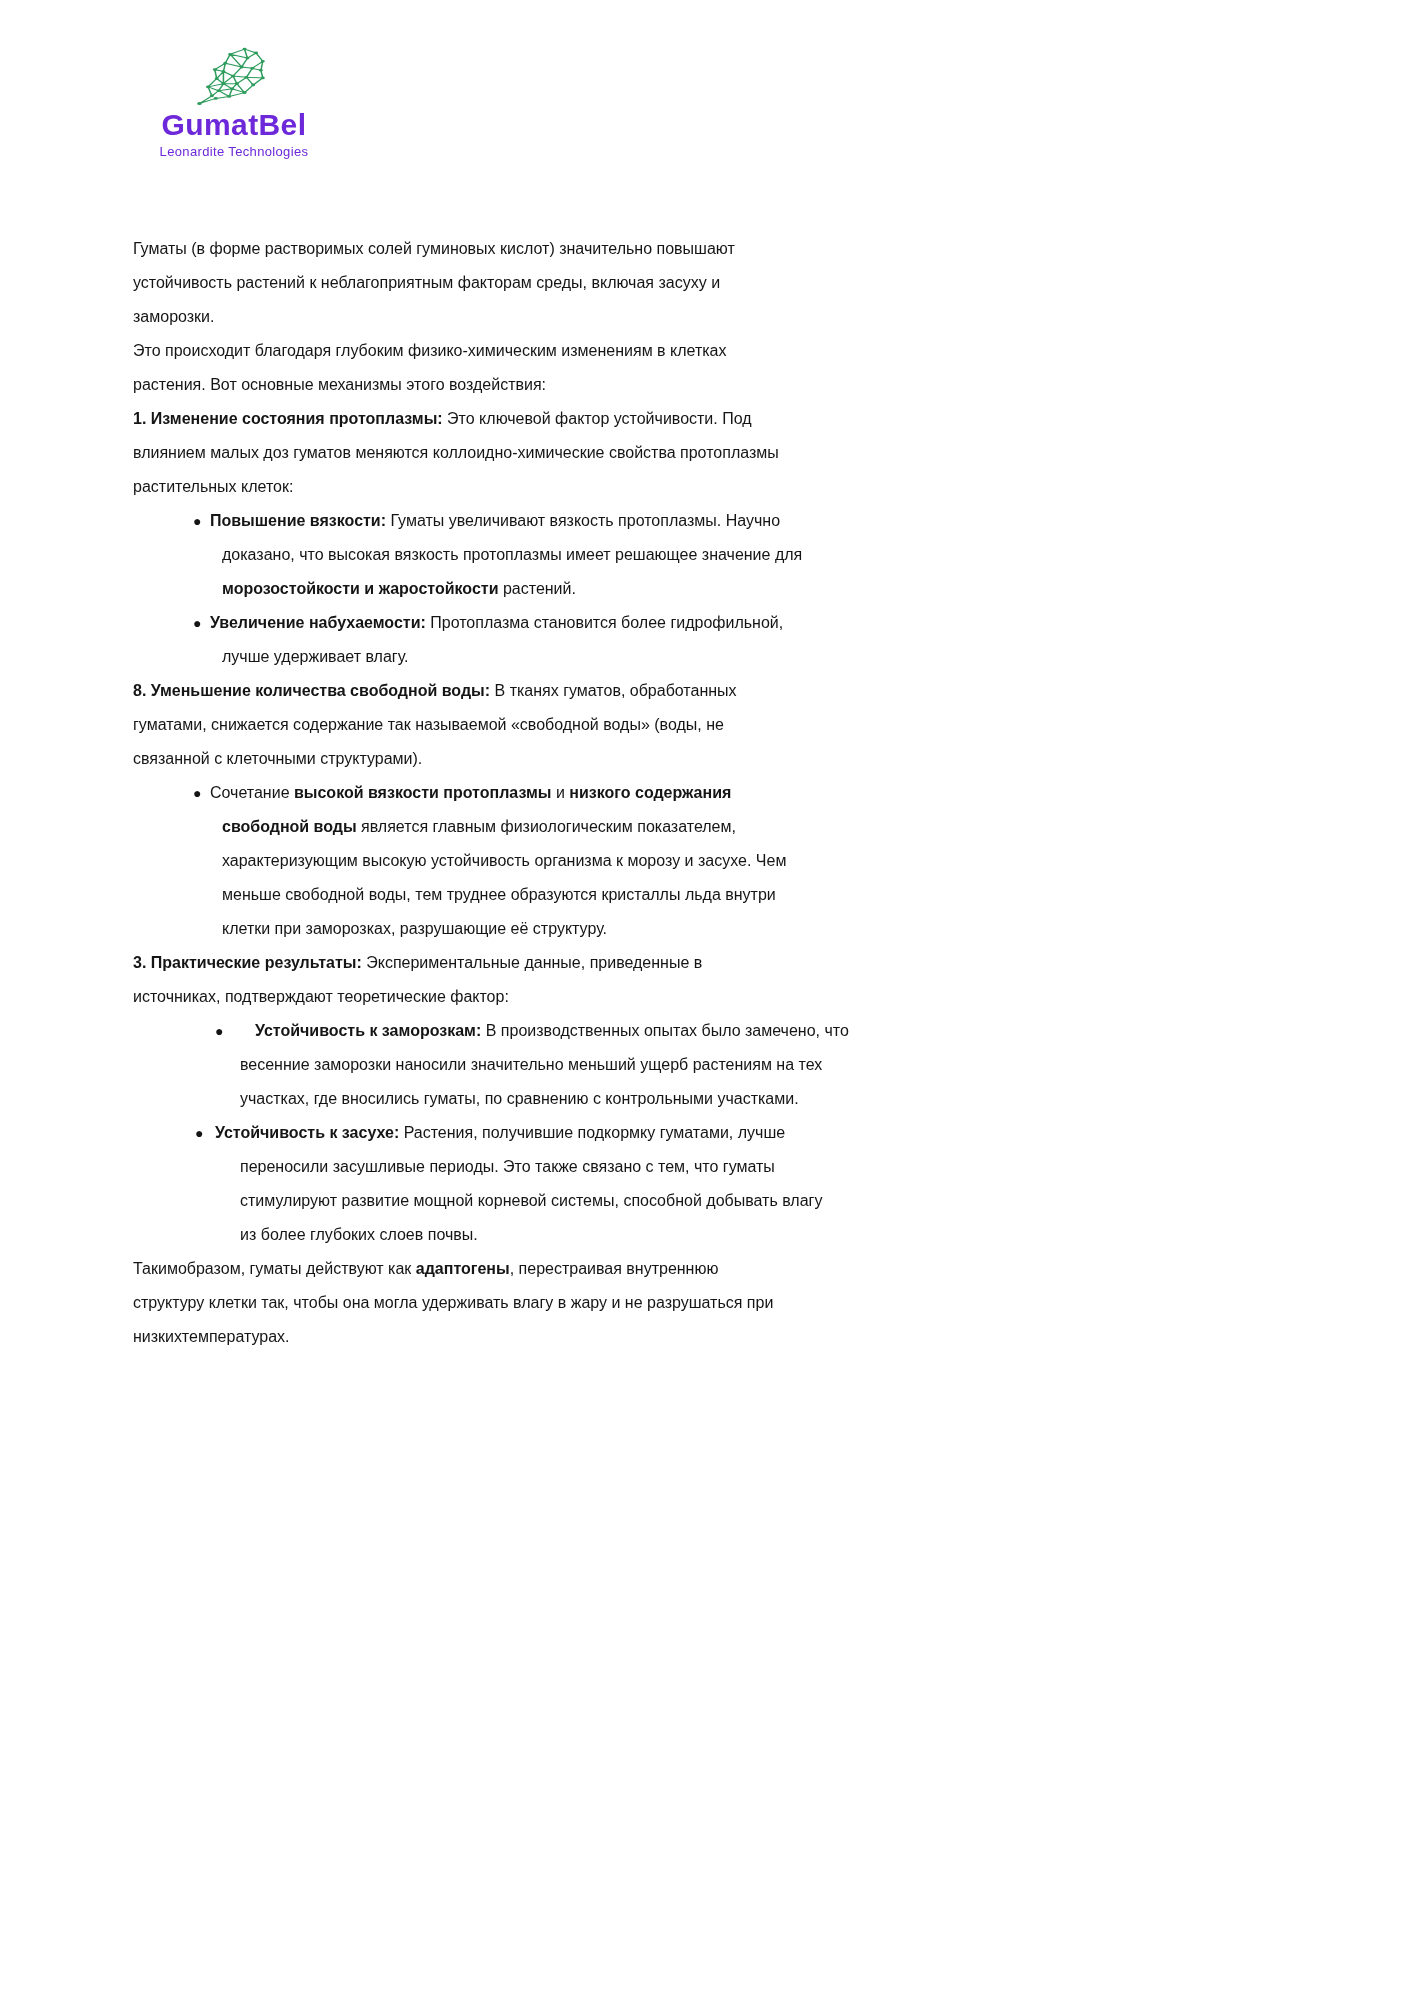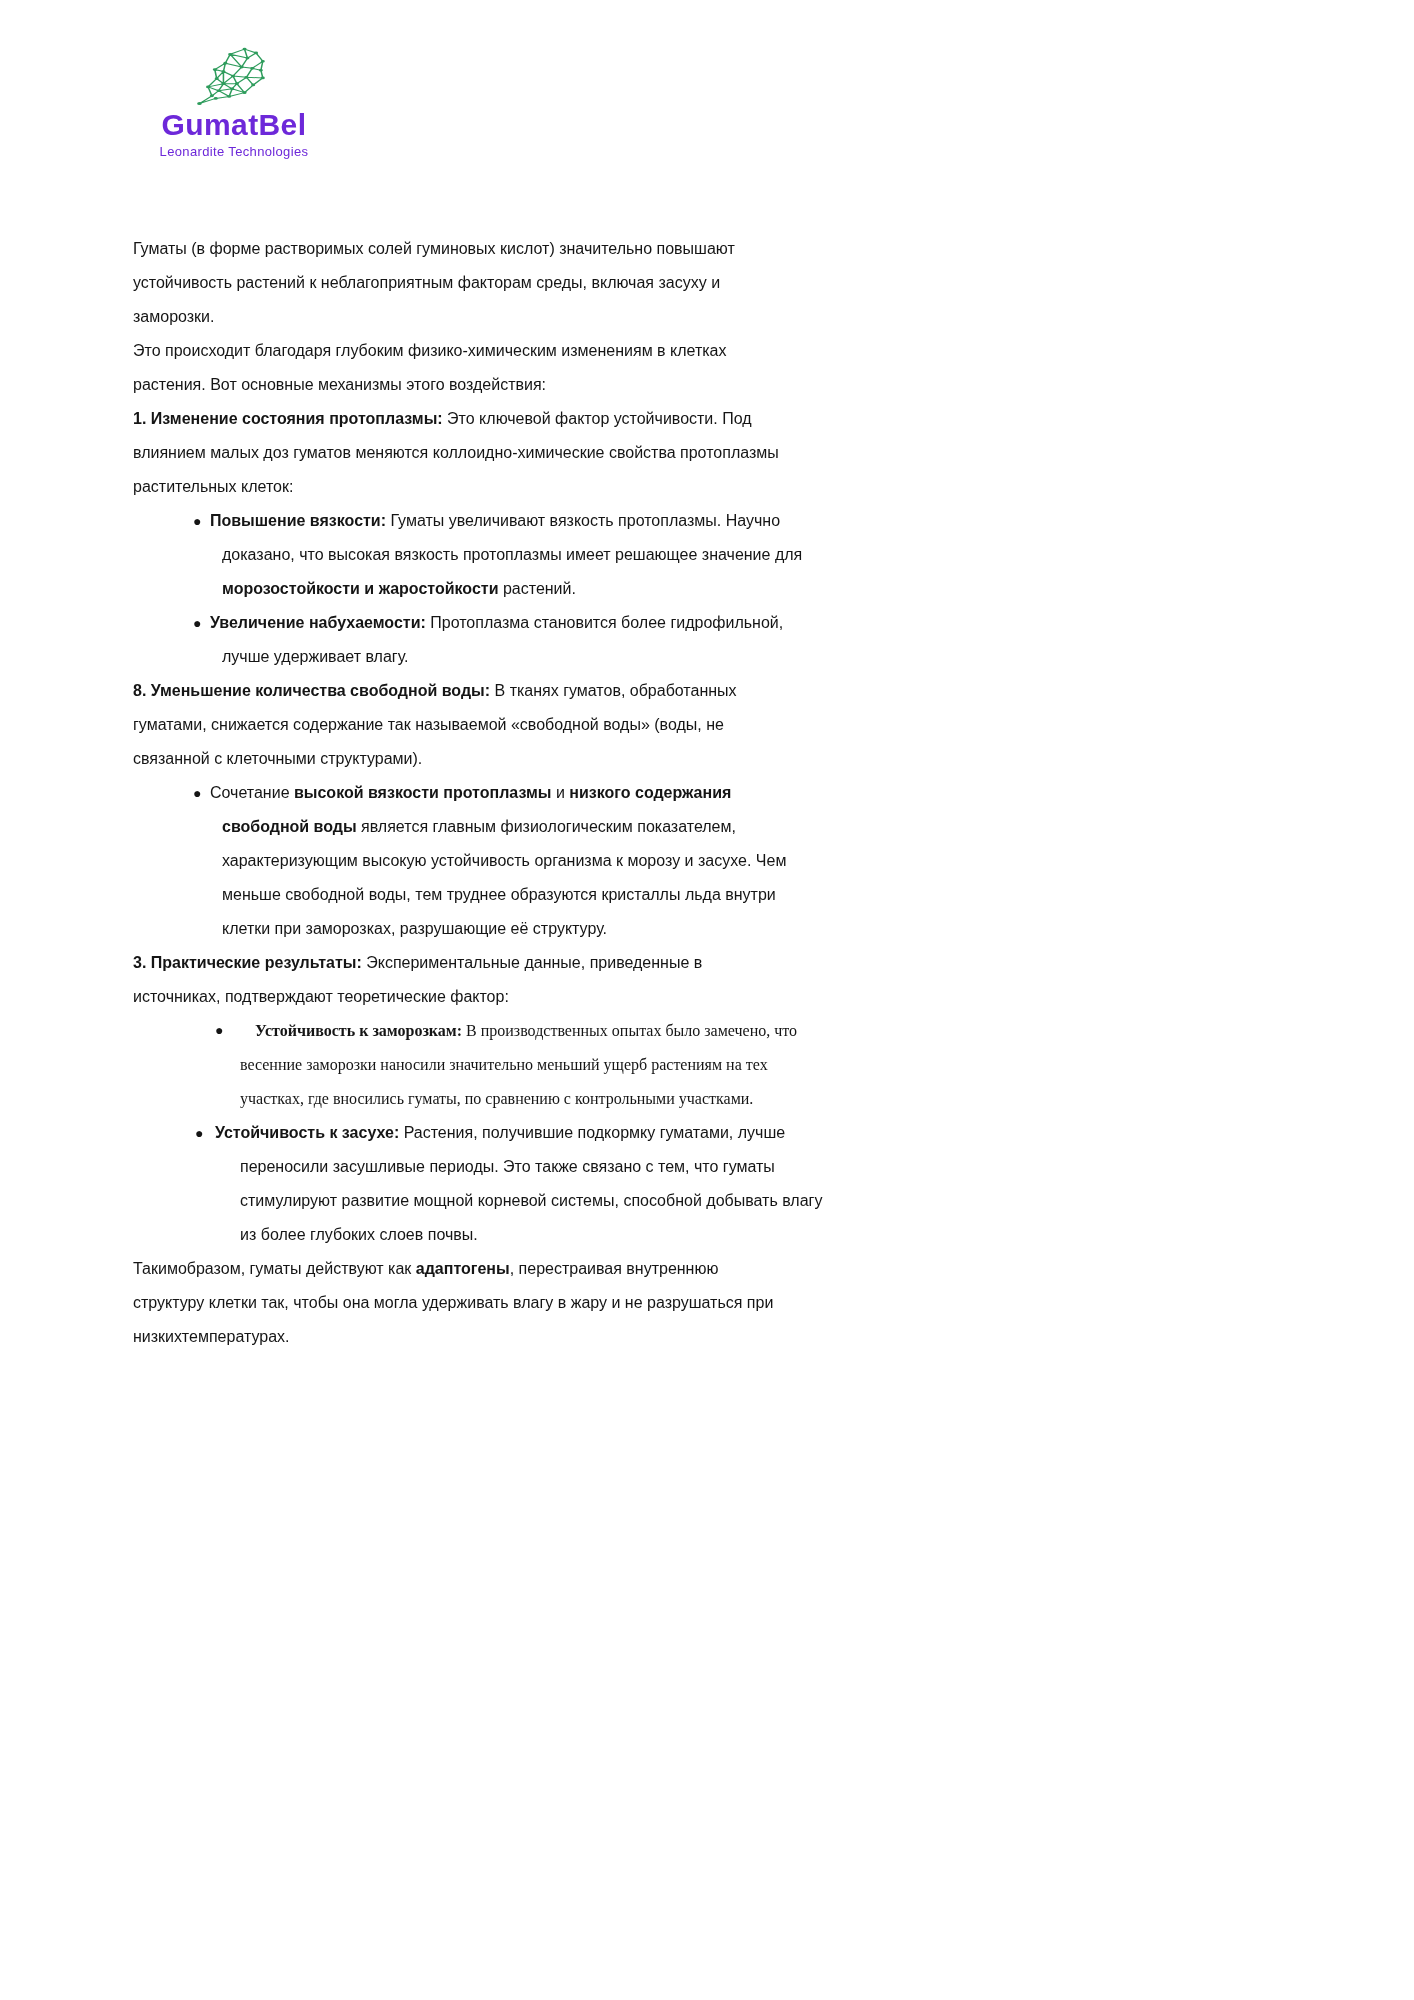--- a/index.html
+++ b/index.html
@@ -39,21 +39,21 @@
   ul.list-a li{padding-left:89px;text-indent:-12px;}
   ul.list-a li::before{
     content:"\25CF";position:absolute;left:60px;top:0;
     font-size:14px;line-height:34px;text-indent:0;
   }
   ul.list-b li{padding-left:107px;}
   ul.list-b li::before{
     content:"\25CF";position:absolute;top:0;
     font-size:14px;line-height:34px;text-indent:0;
   }
-  li.bullet-gap-wide{text-indent:15px;font-family:Liberation Serif, serif;}
+  li.bullet-gap-wide{text-indent:15px;}
   li.bullet-gap-wide::before{left:82px;}
   li.bullet-hang{text-indent:-25px;}
   li.bullet-hang::before{left:62px;}
 </style>
 </head>
 <body>
 
 <div class="page">
 
   <header class="logo" style="color:#6d28d9;">

